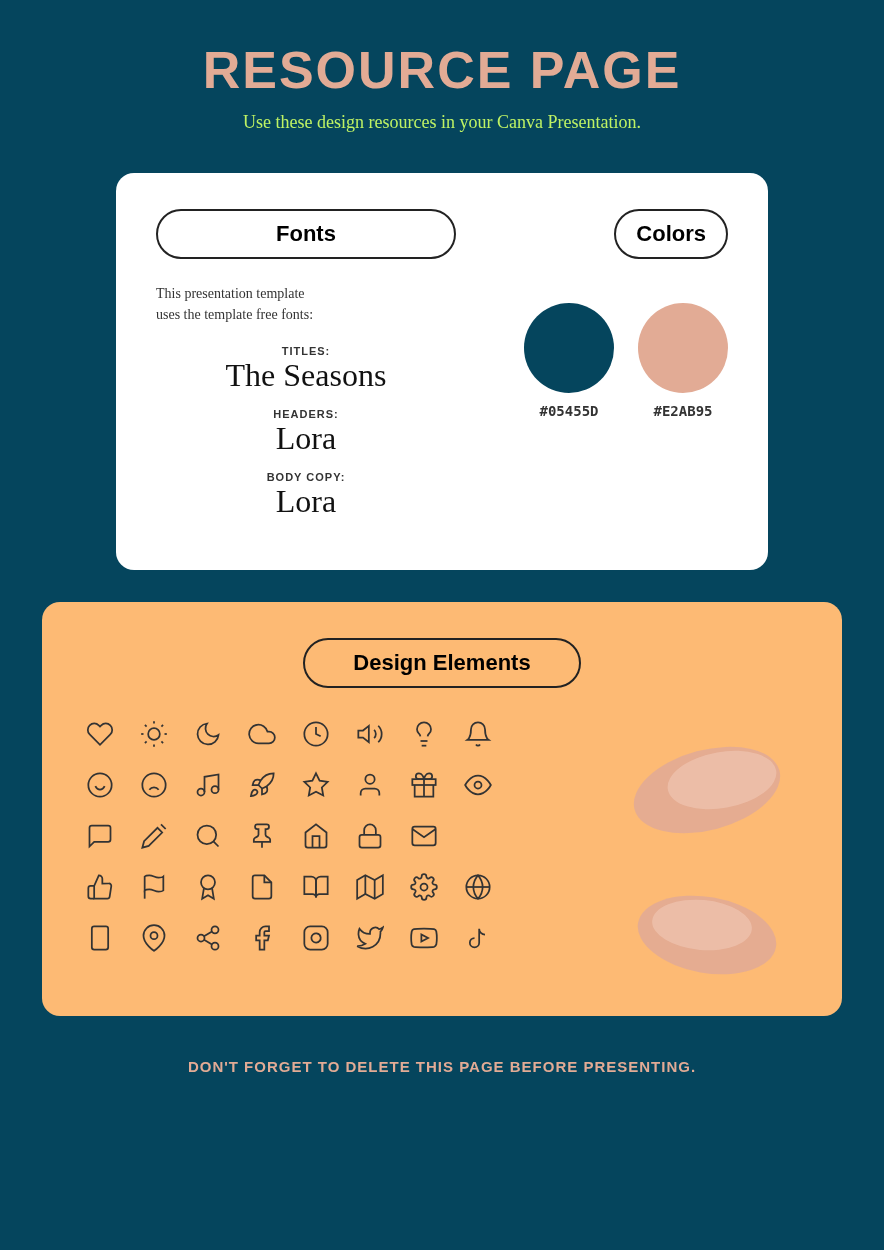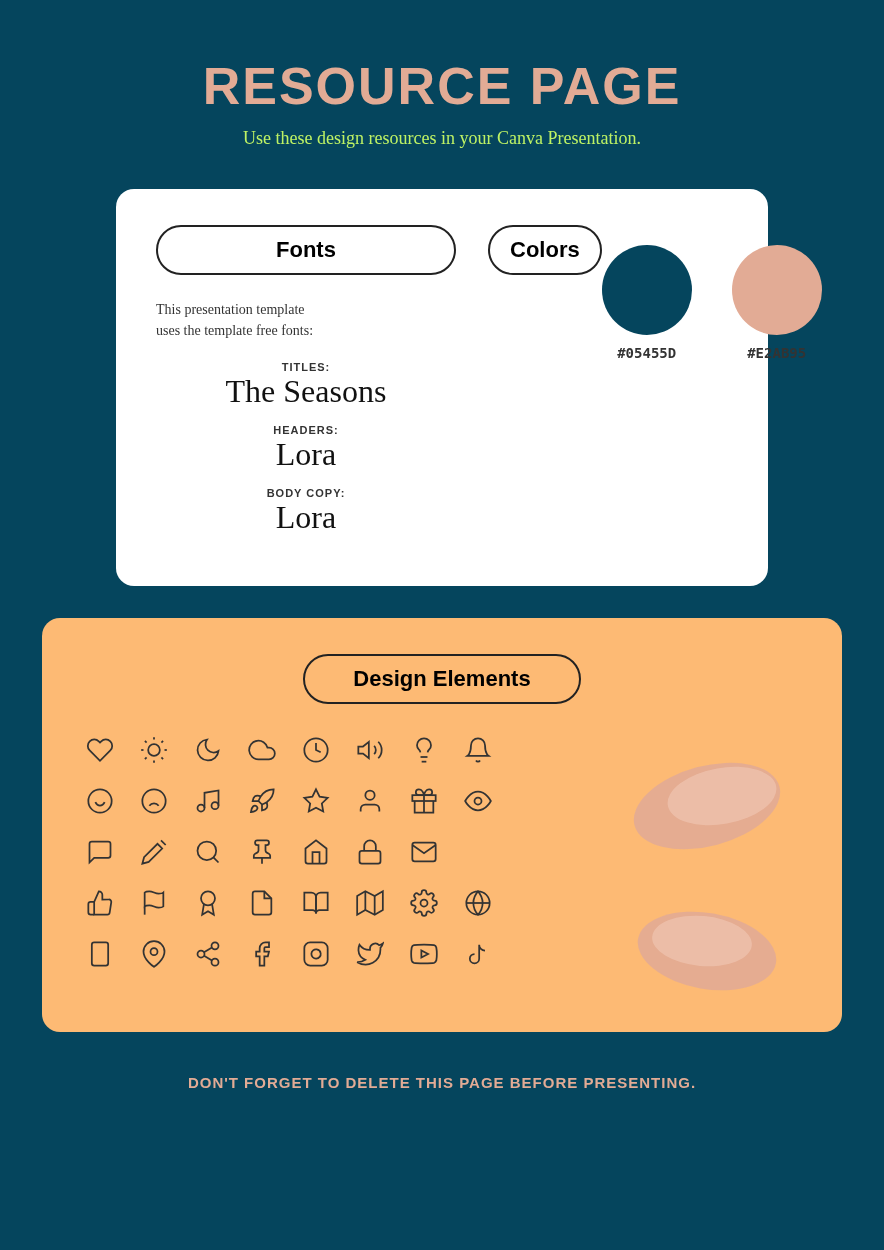--- a/index.html
+++ b/index.html
@@ -16,21 +16,20 @@
 
     .page-title {
       font-size: 52px;
       font-weight: 900;
       color: #E2AB95;
       letter-spacing: 2px;
       text-transform: uppercase;
       text-align: center;
       margin-bottom: 12px;
       font-family: Arial Black, sans-serif;
-      margin-top: 16px;
     }
 
     .page-subtitle {
       font-size: 18px;
       color: #bef264;
       text-align: center;
       margin-bottom: 40px;
       font-family: Georgia, serif;
     }
 
@@ -97,27 +96,27 @@
     .fonts-footer {
       text-align: center;
       font-size: 14px;
       color: #444;
       margin-top: 24px;
     }
 
     .colors-section {
       flex: 1;
       display: flex;
-      flex-direction: row;
-      align-items: flex-start;
+      flex-direction: column;
+      align-items: flex-end;
     }
 
     .color-swatches {
       display: flex;
-      gap: 40px;
+      gap: 24px;
       justify-content: center;
       margin-top: 20px;
     }
 
     .color-swatch {
       display: flex;
       flex-direction: column;
       align-items: center;
       gap: 10px;
     }

